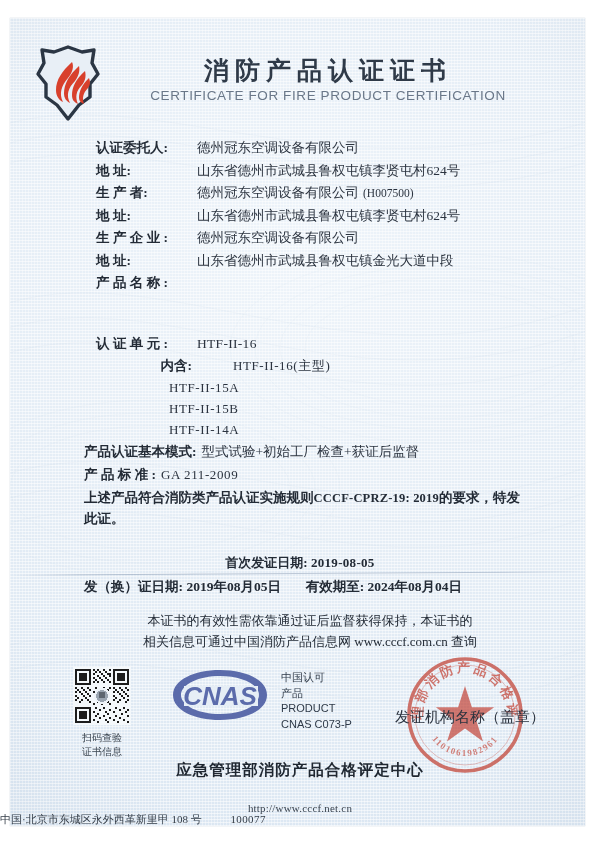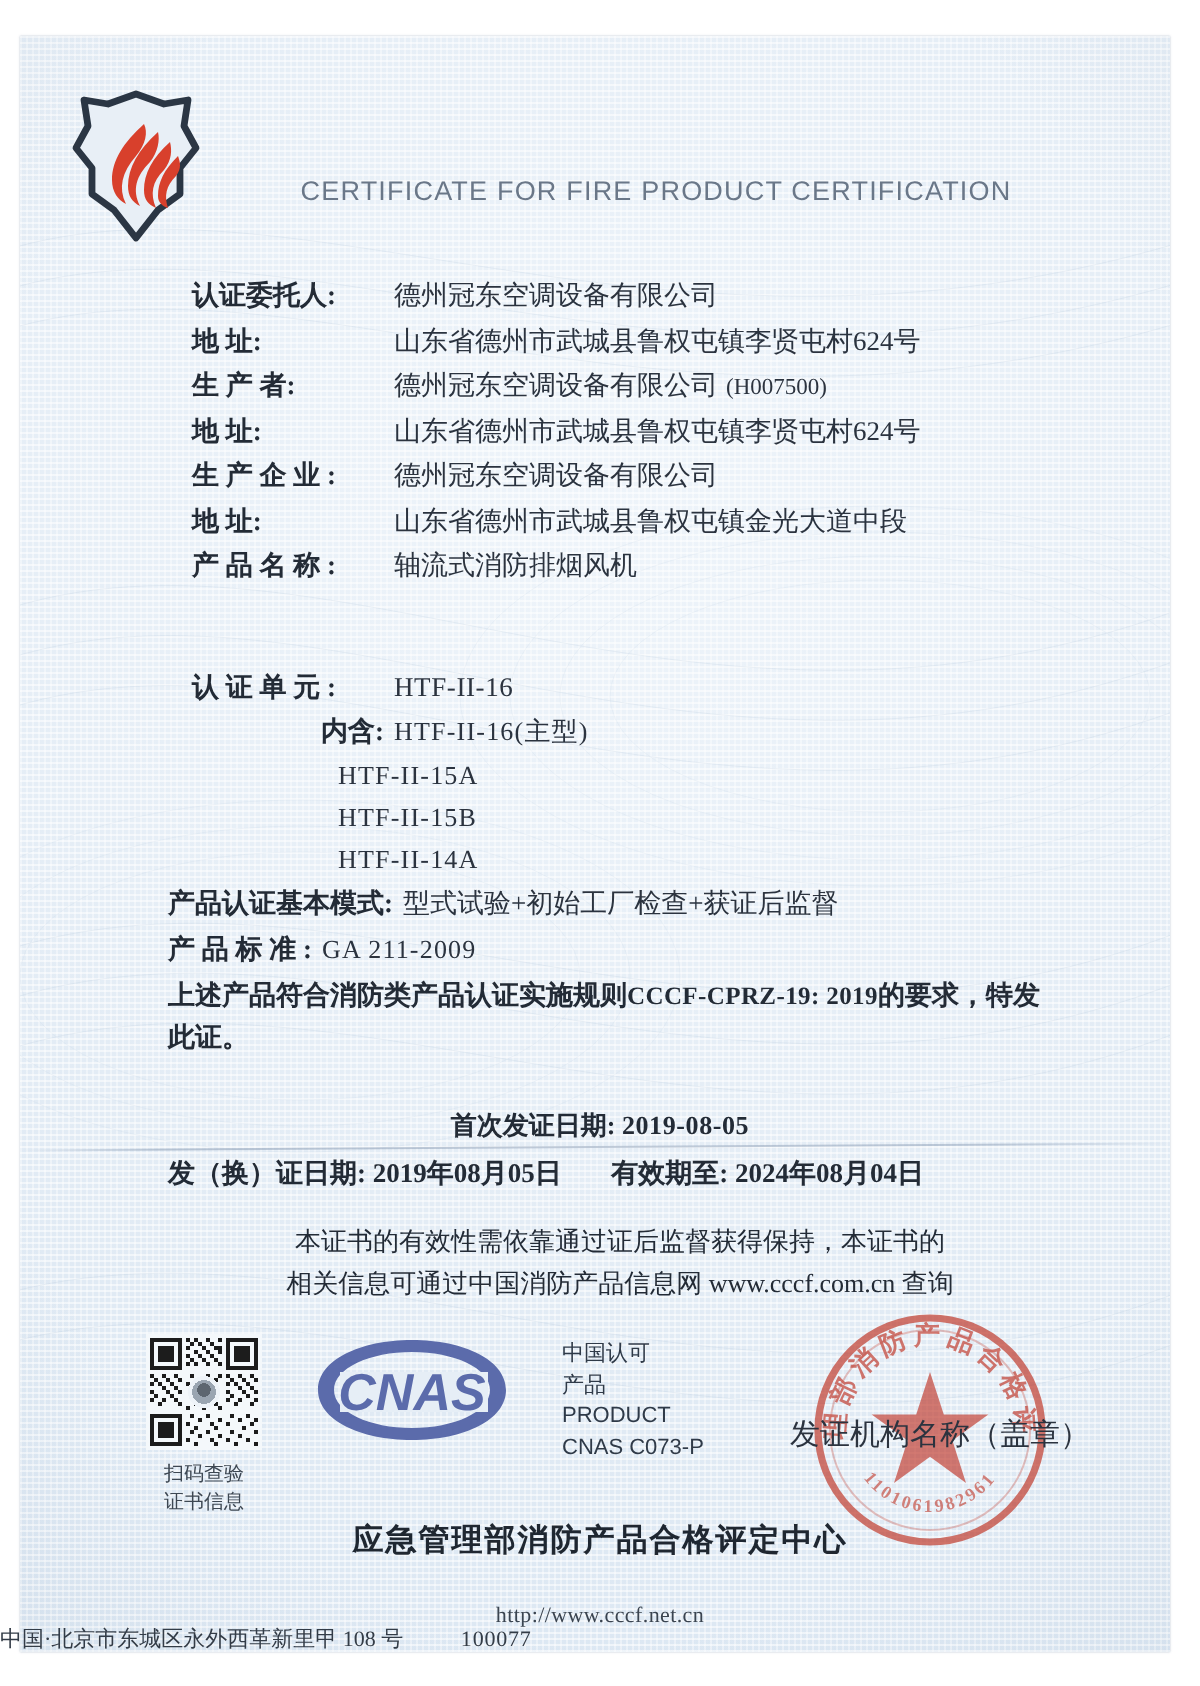--- a/index.html
+++ b/index.html
@@ -55,21 +55,21 @@
   .row{display:flex;align-items:baseline;margin-bottom:4.5px;font-size:13.5px;color:#2b333f;}
   .lbl{
     font-weight:700;color:#232b36;white-space:nowrap;
     font-family:"Liberation Serif", serif;
   }
   .lbl.w6{width:96px;display:inline-block;margin-left:12px;}
   .val{margin-left:5px;white-space:nowrap;}
   .val.mono{font-family:"Liberation Serif", serif;letter-spacing:.3px;margin-top:39px;}
   .sub{margin-left:4px;font-size:11.5px;}
   .indent{padding-left:85px;}
-  .modelrow{margin-bottom:5px;}
+  .modelrow{margin-bottom:5px;gap:36px;}
   .model{font-size:13px;letter-spacing:.6px;color:#2b333f;}
 
   .para{
     font-size:13.5px;color:#232b36;font-weight:700;line-height:1.55;
     margin-top:4px;
   }
   .para .inl{font-weight:700;font-size:12.5px;letter-spacing:.2px;}
 
   
   .firstdate{
@@ -87,21 +87,21 @@
     text-align:center;font-size:13px;color:#232b36;line-height:1.65;
     font-family:Liberation Serif, serif;
   }
 
   
   .qr{position:absolute;left:73px;top:667px;width:58px;height:58px;}
   .qrcap{
     position:absolute;left:66px;top:731px;width:72px;text-align:center;
     font-size:10px;color:#3d4752;line-height:1.35;
   }
-  .cnas{position:absolute;left:154px;top:668px;width:105px;height:54px;}
+  .cnas{position:absolute;left:168px;top:668px;width:105px;height:54px;}
   .cnastext{
     position:absolute;left:281px;top:670px;
     font-size:11px;color:#2f3a48;line-height:1.42;
     font-family:"Liberation Sans", sans-serif;
   }
   .seal{position:absolute;left:400px;top:650px;width:130px;height:130px;opacity:.85;}
   .sealcap{
     position:absolute;left:395px;top:708px;width:145px;text-align:center;
     font-size:15px;color:#2b333f;z-index:3;white-space:nowrap;
   }
@@ -162,20 +162,21 @@
       <path d="M36 3 L50 8 L62 6 L60 19 L66 30 L58 40 L58 53 L47 61 L36 75 L25 61 L14 53 L14 40 L6 30 L12 19 L10 6 L22 8 Z" fill="#e8eff6" stroke="#2b3644" stroke-width="3.4" stroke-linejoin="round"></path>
       <g fill="#d8402c">
         <path d="M40 18 C30 27 24 36 24 46 C24 52 27 56 31 58 C27 50 29 42 36 34 C41 28 42 22 40 18 Z"></path>
         <path d="M47 22 C37 31 32 40 32 49 C32 54 34 57 38 59 C34 51 36 44 43 37 C47 32 48 26 47 22 Z"></path>
         <path d="M53 27 C44 35 40 43 40 51 C40 56 42 58 46 60 C43 53 44 47 50 41 C54 36 54 31 53 27 Z"></path>
         <path d="M57 34 C50 41 47 47 47 54 C47 57 49 59 52 60 C50 54 51 49 56 44 C59 40 58 37 57 34 Z"></path>
       </g>
     </svg>
   </div>
 
+  <div class="title-cn">消防产品认证证书</div>
   <div class="title-en">CERTIFICATE FOR FIRE PRODUCT CERTIFICATION</div>
 
 
   <div class="fields">
 
     <div class="row">
       <span class="lbl w6">认证委托人:</span>
       <span class="val">德州冠东空调设备有限公司</span>
     </div>
 
@@ -200,21 +201,20 @@
       <span class="val">德州冠东空调设备有限公司</span>
     </div>
 
     <div class="row">
       <span class="lbl w6">地        址:</span>
       <span class="val">山东省德州市武城县鲁权屯镇金光大道中段</span>
     </div>
 
     <div class="row">
       <span class="lbl w6">产 品 名 称 :</span>
-      <span class="val">轴流式消防排烟风机</span>
     </div>
 
     <div class="row">
       <span class="lbl w6">认 证 单 元 :</span>
       <span class="val mono">HTF-II-16</span>
     </div>
 
     <div class="row modelrow">
       <span class="lbl w6" style="text-align:right;padding-right:0;">内含:</span>
       <span class="val model">HTF-II-16(主型)</span>

